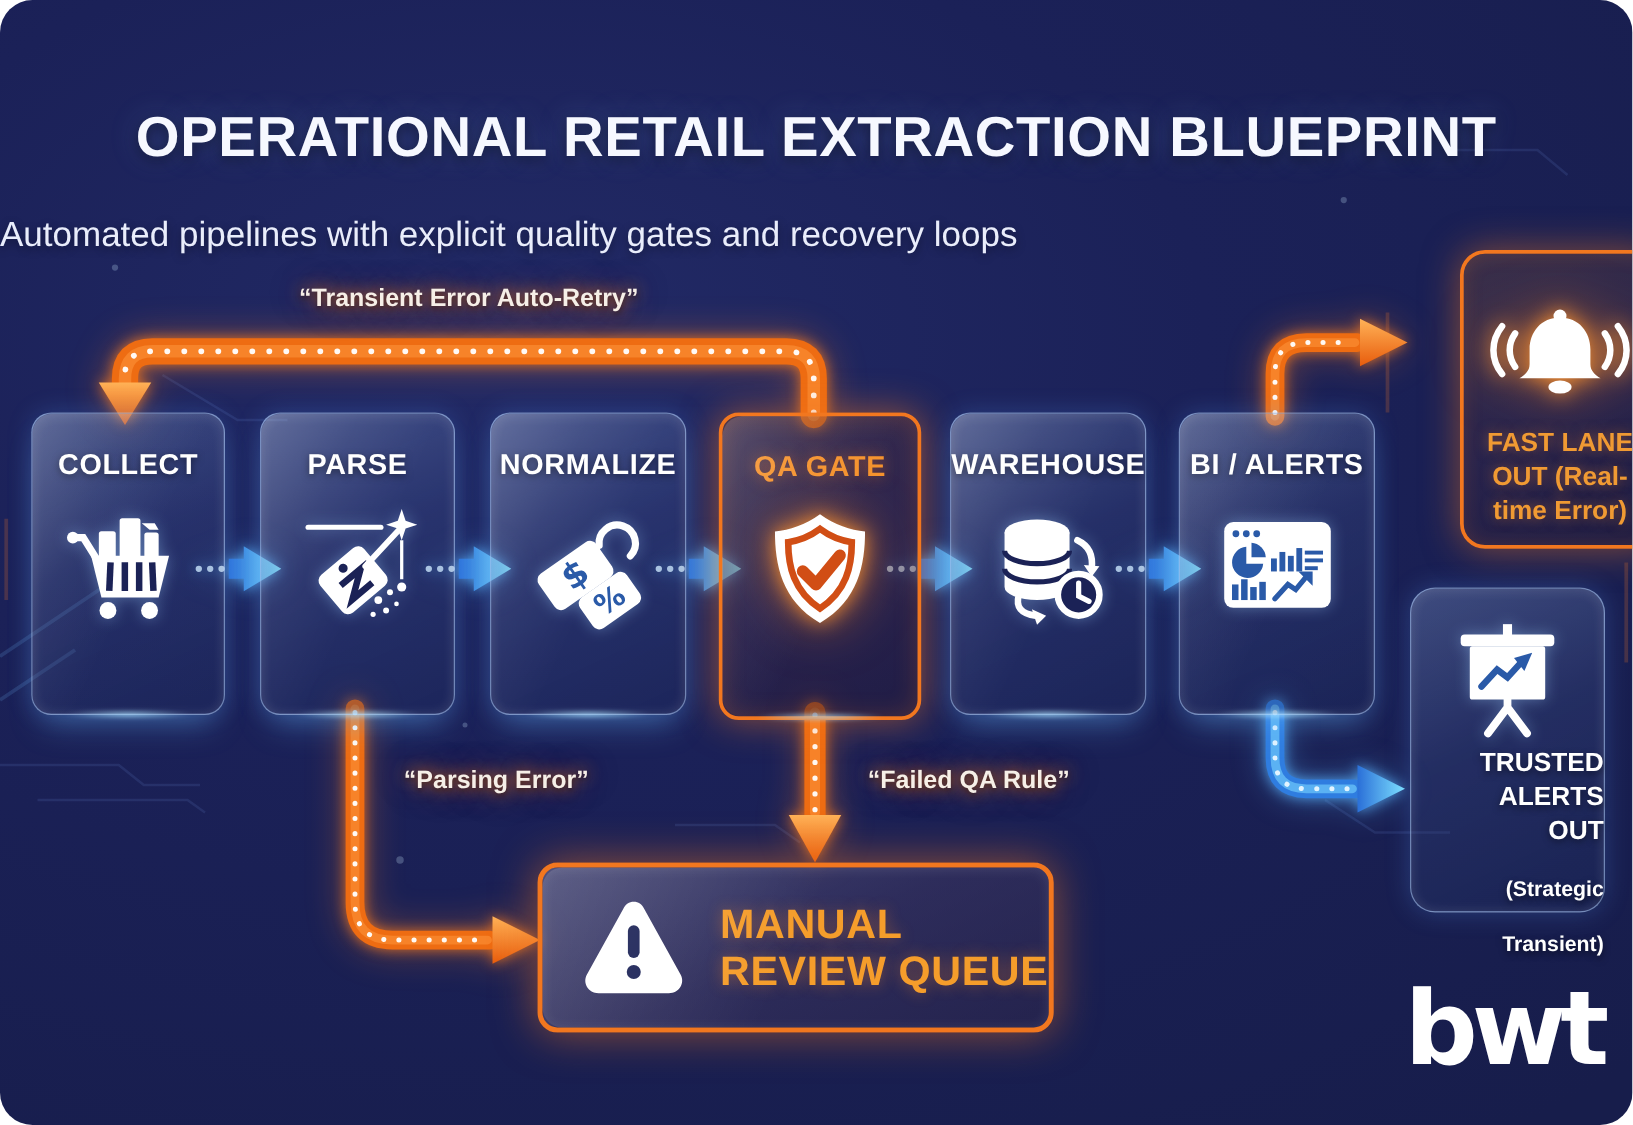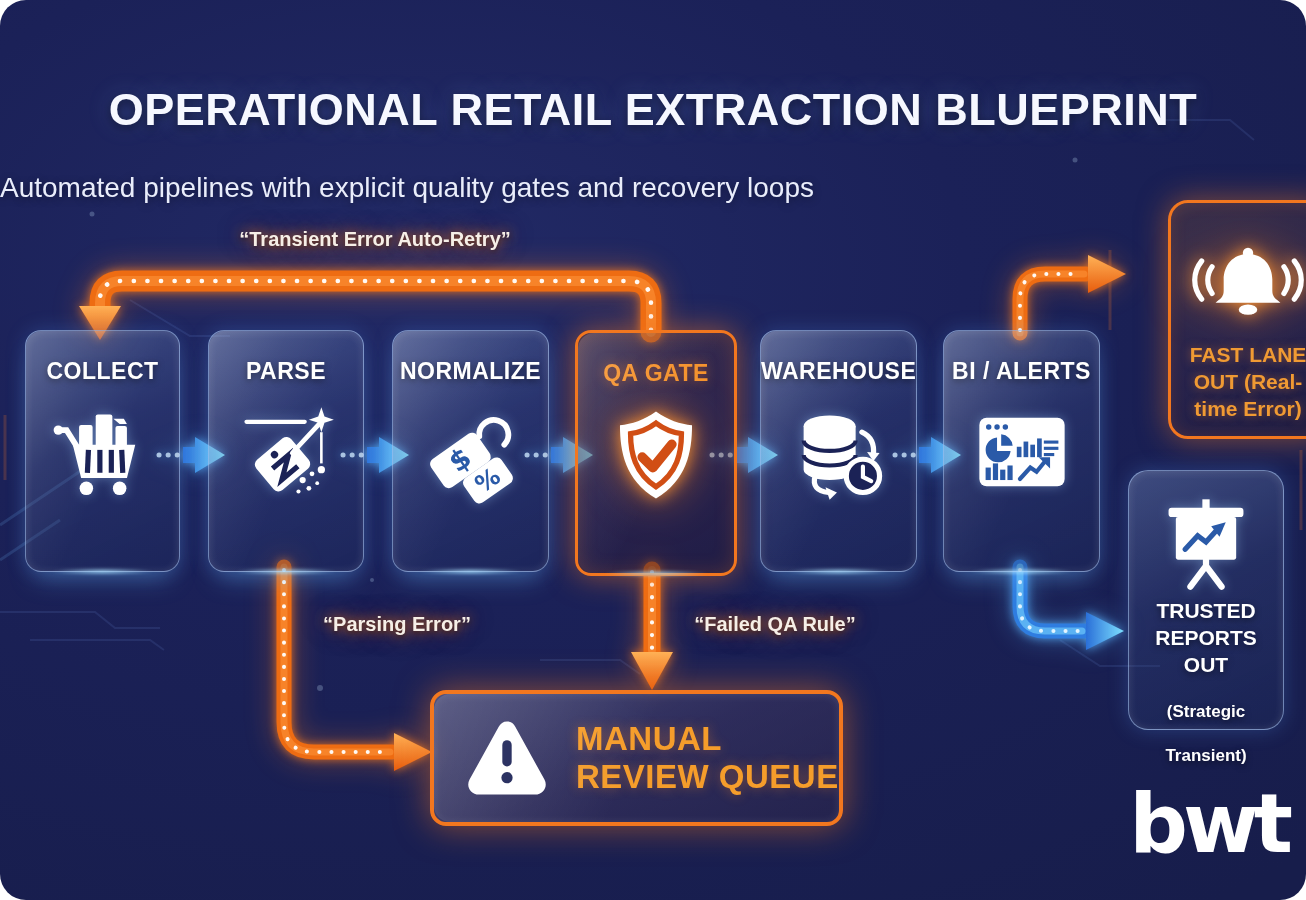--- a/index.html
+++ b/index.html
@@ -70,21 +70,21 @@
   }
   .out-icon{position:absolute;left:50%;transform:translateX(-50%);}
   .fast-lane .out-icon{top:36px;}
   .trusted .out-icon{top:22px;}
   .fast-lane .out-text{
     position:absolute;left:0;right:0;top:138px;text-align:center;
     font-size:21px;font-weight:800;line-height:27px;color:#f09a33;
     text-shadow:0 0 10px rgba(242,130,40,.5);
   }
   .trusted .out-text{
-    position:absolute;left:0;right:0;top:126px;text-align:center;
+    position:absolute;left:0;right:0;top:126px;text-align:right;
     font-size:21px;font-weight:800;line-height:27px;color:#ffffff;
     text-shadow:0 2px 6px rgba(0,0,0,.5);
   }
   .trusted .out-sub{font-size:17px;line-height:21px;display:block;margin-top:23px;}
   .line{display:block;}
 
   
   .manual{
     position:absolute;left:430px;top:690px;width:405px;height:128px;border-radius:16px;
     border:4px solid #f2771f;
@@ -108,21 +108,21 @@
     position:absolute;font-size:20px;font-weight:700;color:#f6efe7;text-align:center;
     text-shadow:0 0 12px rgba(242,120,30,.85),0 0 26px rgba(242,120,30,.5),0 2px 4px rgba(0,0,0,.5);
     white-space:nowrap;
   }
   .lbl-retry{left:135px;width:480px;top:228px;}
   .lbl-parse{left:267px;width:260px;top:613px;}
   .lbl-qa{left:645px;width:260px;top:613px;}
 
   
   .logo{
-    position:absolute;left:1118px;top:776px;width:170px;text-align:right;
+    position:absolute;left:1118px;top:776px;width:170px;text-align:center;
     font-size:82px;font-weight:700;color:#ffffff;letter-spacing:-5px;
     font-family:"DejaVu Sans","Liberation Sans",sans-serif;
   }
 
   
   .glow-orange{filter:drop-shadow(0 0 5px rgba(244,120,30,.85)) drop-shadow(0 0 14px rgba(244,120,30,.4));}
   .glow-blue{filter:drop-shadow(0 0 5px rgba(90,180,255,.8)) drop-shadow(0 0 12px rgba(90,180,255,.35));}
   .icon-glow-orange{filter:drop-shadow(0 0 8px rgba(255,150,50,.9)) drop-shadow(0 0 20px rgba(255,130,30,.55));}
   .icon-glow-soft{filter:drop-shadow(0 0 6px rgba(160,210,255,.4));}
 </style>
@@ -367,21 +367,21 @@
     <svg class="out-icon icon-glow-soft" width="104" height="100" viewBox="0 0 100 96">
       <rect x="46.5" y="6" width="7" height="11" fill="#ffffff"></rect>
       <rect x="14" y="14" width="72" height="9" rx="3" fill="#ffffff"></rect>
       <rect x="21" y="23" width="58" height="41" rx="2" fill="#ffffff"></rect>
       <path d="M30 54 L42 41 L50 47 L60 36" stroke="#2a5aa8" stroke-width="5" fill="none" stroke-linecap="round"></path>
       <polygon points="55,32 69,28 63,42" fill="#2a5aa8"></polygon>
       <path d="M50 64 V72 M50 70 L35 90 M50 70 L65 90" stroke="#ffffff" stroke-width="6" fill="none" stroke-linecap="round"></path>
     </svg>
     <div class="out-text">
       <span class="line">TRUSTED</span>
-      <span class="line">REPORTS</span>
+      <span class="line">ALERTS</span>
       <span class="line">OUT</span>
       <span class="out-sub">(Strategic</span>
       <span class="out-sub">Transient)</span>
     </div>
   </div>
 
   <div class="manual">
     <svg class="warn" width="94" height="88" viewBox="0 0 100 94">
       <path d="M50 8 C54 8 57 10 59 14 L90 70 C94 77 89 86 80 86 H20 C11 86 6 77 10 70 L41 14 C43 10 46 8 50 8 Z" fill="#ffffff"></path>
       <rect x="45" y="28" width="10" height="28" rx="5" fill="#1b2256"></rect>

